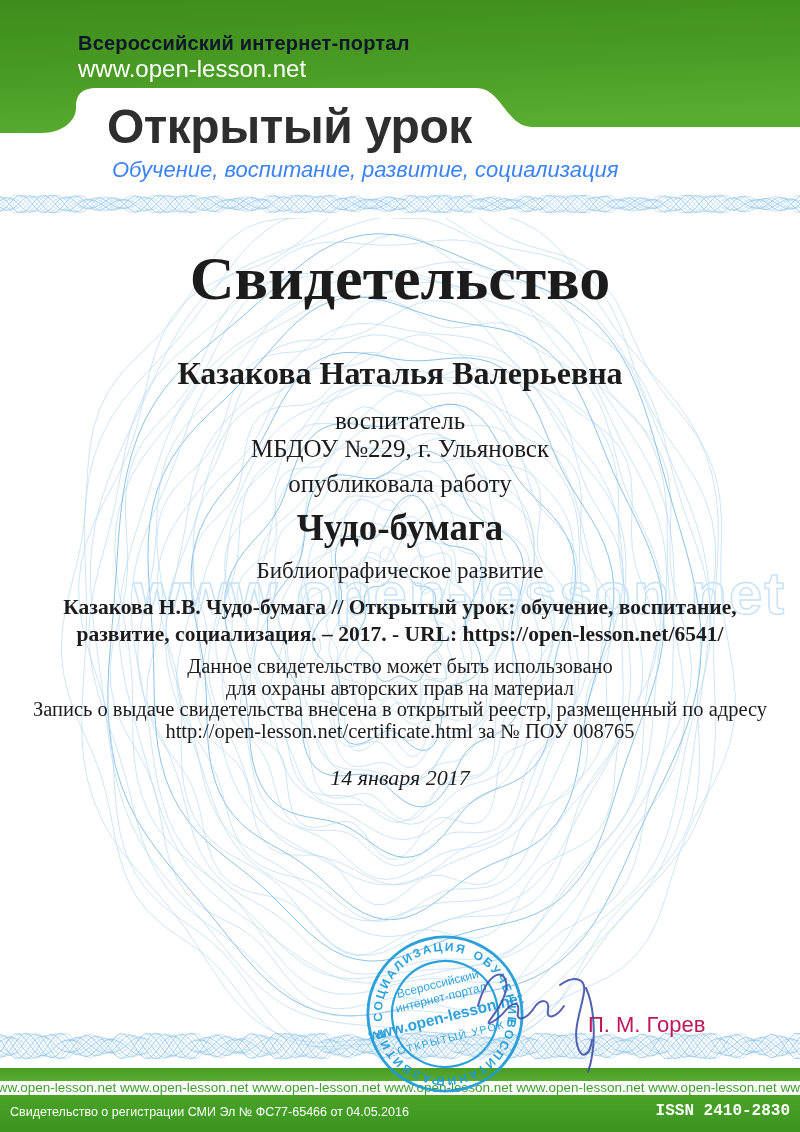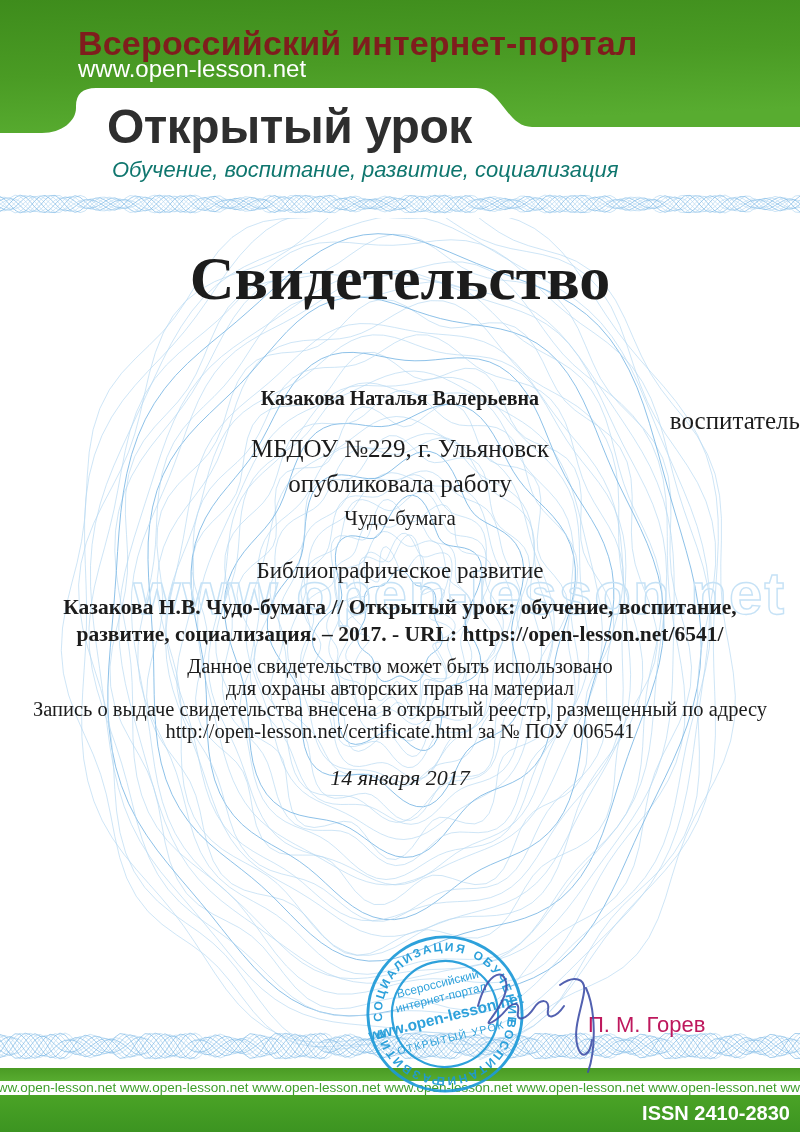--- a/index.html
+++ b/index.html
@@ -3,56 +3,56 @@
 <meta charset="utf-8">
 <style>
   html,body{margin:0;padding:0;background:#fff;}
   .page{position:relative;width:800px;height:1132px;overflow:hidden;background:#fff;
         font-family:"Liberation Serif",serif;color:#1c1c1c;}
   .abs{position:absolute;}
   .ctr{left:0;width:800px;text-align:center;}
   svg text{font-family:"Liberation Sans",sans-serif;}
 
   
-  .hdr-title{left:78px;top:24px;font-family:"Liberation Sans",sans-serif;
-             font-weight:bold;font-size:34px;color:#7f1d1d;letter-spacing:.2px;}
+  .hdr-title{left:78px;top:32px;font-family:"Liberation Sans",sans-serif;
+             font-weight:bold;font-size:20px;color:#0f172a;letter-spacing:.2px;}
   .hdr-url{left:78px;top:55px;font-family:"Liberation Sans",sans-serif;
            font-size:24px;color:#fff;}
   .site-title{left:107px;top:99px;font-family:"Liberation Sans",sans-serif;
               font-weight:600;font-size:48px;color:#2e2e2e;letter-spacing:-.5px;}
   .site-sub{left:112px;top:157px;font-family:"Liberation Sans",sans-serif;
-            font-style:italic;font-weight:500;font-size:22px;color:#0f766e;}
+            font-style:italic;font-weight:500;font-size:22px;color:#3b82f6;}
 
   
   .cert-title{top:246px;font-size:62px;font-weight:bold;line-height:64px;}
   .intro{top:333px;font-size:29px;}
-  .name{top:387px;font-size:20px;font-weight:bold;}
-  .role{top:407px;font-size:25px;text-align:right;}
+  .name{top:355px;font-size:32px;font-weight:bold;}
+  .role{top:407px;font-size:25px;}
   .inst{top:435px;font-size:25px;}
   .action{top:470px;font-size:25px;}
-  .work{top:506px;font-size:21px;font-weight:normal;}
+  .work{top:506px;font-size:37px;font-weight:bold;}
   .bib-label{top:558px;font-size:23px;}
   .bib{top:594px;font-size:21.5px;font-weight:bold;line-height:27px;}
   .usage{top:656px;font-size:20.5px;line-height:21.5px;}
   .date{top:765px;font-size:22px;font-style:italic;}
 
   .sig-label{left:106px;top:1012px;font-family:"Liberation Sans",sans-serif;
              font-size:22px;color:#2f2f2f;}
   .sig-name{left:588px;top:1012px;font-family:"Liberation Sans",sans-serif;
             font-size:22px;color:#be185d;}
 
   
   .green-bar{left:0;top:1068px;width:800px;height:13px;}
   .url-ticker{left:-12px;top:1081px;width:830px;height:14px;white-space:nowrap;overflow:hidden;
               font-family:"Liberation Sans",sans-serif;font-size:13.5px;line-height:14px;}
   .footer{left:0;top:1095px;width:800px;height:37px;}
   .footer-reg{left:10px;top:1105px;font-family:"Liberation Sans",sans-serif;
               font-size:12.5px;color:#fff;}
-  .footer-issn{right:10px;top:1102px;font-family:Liberation Sans, sans-serif;
-               font-size:20px;font-weight:bold;color:#fff;margin-left:48px;}
+  .footer-issn{right:10px;top:1102px;font-family:Liberation Mono, monospace;
+               font-size:16px;font-weight:bold;color:#fff;margin-left:48px;}
   .layer0{left:0;top:0;z-index:0;}
   .layer1{z-index:2;}
   .layer2{z-index:3;}
   .stamp-layer{left:0;top:0;z-index:5;}
 </style>
 </head>
 <body>
 
 <div class="page">
 
@@ -158,29 +158,30 @@
   <div class="abs ctr layer1 work">Чудо-бумага</div>
   <div class="abs ctr layer1 bib-label">Библиографическое развитие</div>
   <div class="abs ctr layer1 bib">
     <div>Казакова Н.В. Чудо-бумага // Открытый урок: обучение, воспитание,</div>
     <div>развитие, социализация. – 2017. - URL: https://open-lesson.net/6541/</div>
   </div>
   <div class="abs ctr layer1 usage">
     <div>Данное свидетельство может быть использовано</div>
     <div>для охраны авторских прав на материал</div>
     <div>Запись о выдаче свидетельства внесена в открытый реестр, размещенный по адресу</div>
-    <div>http://open-lesson.net/certificate.html за № ПОУ 006541</div>
+    <div>http://open-lesson.net/certificate.html за № ПОУ 008765</div>
   </div>
   <div class="abs ctr layer1 date">14 января 2017</div>
 
   <div class="abs layer2 sig-name">П. М. Горев</div>
 
   <div class="abs layer1 green-bar" id="greenbar" style="background: linear-gradient(rgb(74, 155, 36), rgb(88, 172, 48));"></div>
   <div class="abs layer1 url-ticker" id="ticker" style="color: rgb(63, 158, 45);">www.open-lesson.net www.open-lesson.net www.open-lesson.net www.open-lesson.net www.open-lesson.net www.open-lesson.net www.open-lesson.net www.open-lesson.net www.open-lesson.net</div>
   <div class="abs layer1 footer" id="footerbar" style="background: linear-gradient(rgb(74, 163, 38), rgb(60, 148, 33));"></div>
+  <div class="abs layer2 footer-reg">Свидетельство о регистрации СМИ Эл № ФС77-65466 от 04.05.2016</div>
   <div class="abs layer2 footer-issn" style="position:absolute;">ISSN 2410-2830</div>
 
   <svg class="abs stamp-layer" width="800" height="1132">
     <g transform="translate(445,1014) rotate(-14)" opacity="0.92">
       <circle r="77" fill="none" stroke="#1d9ad8" stroke-width="3"></circle>
       <circle r="53" fill="none" stroke="#1d9ad8" stroke-width="2.2"></circle>
       <defs>
         <path id="ringPath" d="M -63,0 A 63,63 0 1 1 63,0 A 63,63 0 1 1 -63,0" fill="none"></path>
       </defs>
       <text font-size="12" font-weight="bold" fill="#1d9ad8" letter-spacing="2">

